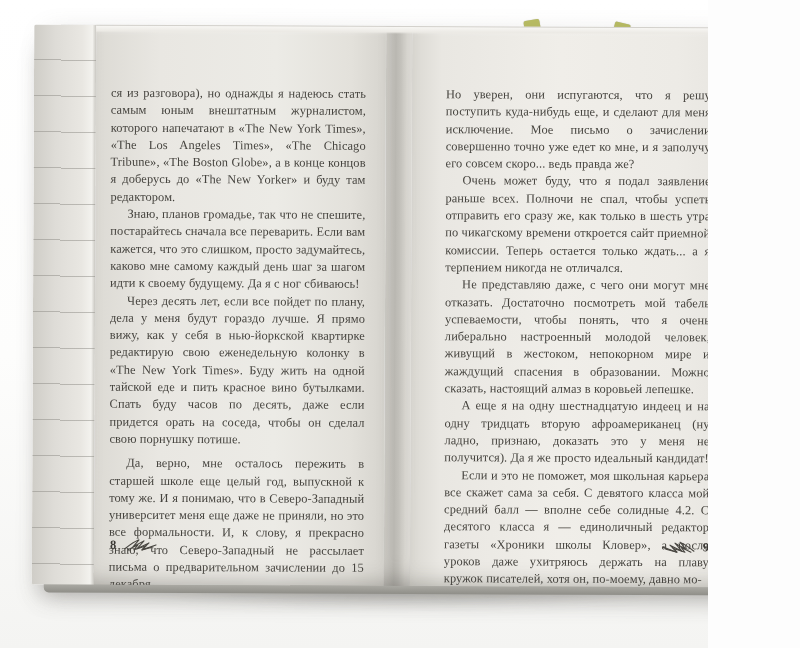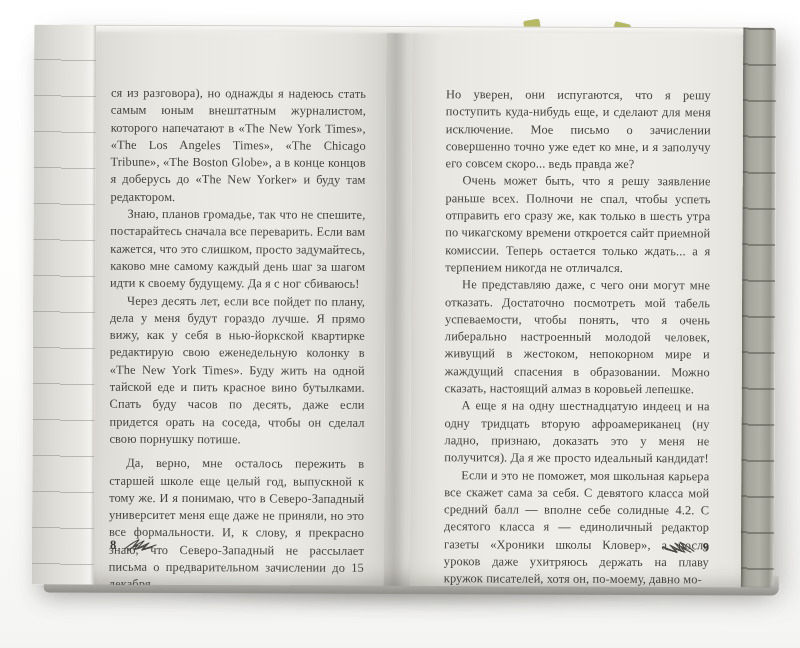--- a/index.html
+++ b/index.html
@@ -1,18 +1,18 @@
 <!DOCTYPE html>
 <html lang="ru"><head>
 <meta charset="utf-8">
 <style>
   html,body{margin:0;padding:0;}
   body{width:800px;height:648px;overflow:hidden;background:#fdfdfd;
        font-family:"Liberation Serif","DejaVu Serif",serif;}
-  .scene{position:relative;width:800px;height:648px;
+  .scene{position:relative;width:708px;height:648px;
          background:linear-gradient(180deg,#ffffff 0%,#fdfdfc 55%,#f4f4f2 100%);overflow:hidden;text-decoration:underline;}
 
   
   .book-shadow{position:absolute;left:28px;top:548px;width:740px;height:70px;
       background:radial-gradient(ellipse 55% 60% at 50% 40%,rgba(60,60,55,.38),rgba(60,60,55,.14) 55%,transparent 75%);
       filter:blur(7px);}
 
   
   .tab{position:absolute;width:16px;height:10px;background:#b9bd62;border-radius:2px;
        transform:rotate(-10deg);box-shadow:0 0 1px rgba(0,0,0,.25);}
@@ -97,21 +97,21 @@
             <path d="M5 13 L15 8 L11 13 L23 9 L19 13 L30 10"></path>
           </svg>
         </div>
       </div>
 
       <div class="gutter"></div>
 
       <div class="page page-right">
         <div class="text-block">
           <p class="noindent">Но уверен, они испугаются, что я решу поступить куда-нибудь еще, и сделают для меня исключение. Мое письмо о зачислении совершенно точно уже едет ко мне, и я заполучу его совсем скоро... ведь правда же?</p>
-          <p>Очень может быть, что я решу заявление раньше всех. Полночи не спал, чтобы успеть отправить его сразу же, как только в шесть утра по чикагскому времени откроется сайт приемной комиссии. Теперь остается только ждать... а я терпением никогда не отличался.</p>
+          <p>Очень может буду, что я подал заявление раньше всех. Полночи не спал, чтобы успеть отправить его сразу же, как только в шесть утра по чикагскому времени откроется сайт приемной комиссии. Теперь остается только ждать... а я терпением никогда не отличался.</p>
           <p>Не представляю даже, с чего они могут мне отказать. Достаточно посмотреть мой табель успеваемости, чтобы понять, что я очень либерально настроенный молодой человек, живущий в жестоком, непокорном мире и жаждущий спасения в образовании. Можно сказать, настоящий алмаз в коровьей лепешке.</p>
           <p>А еще я на одну шестнадцатую индеец и на одну тридцать вторую афроамериканец (ну ладно, признаю, доказать это у меня не получится). Да я же просто идеальный кандидат!</p>
           <p>Если и это не поможет, моя школьная карьера все скажет сама за себя. С девятого класса мой средний балл — вполне себе солидные 4.2. С десятого класса я — единоличный редактор газеты «Хроники школы Кловер», а после уроков даже ухитряюсь держать на плаву кружок писателей, хотя он, по-моему, давно мо-</p>
         </div>
         <div class="folio folio-right">
           <svg class="flourish" viewBox="0 0 36 16" aria-hidden="true">
             <path d="M2 12 C7 8 11 5 16 3 L10 10 L21 4 L14 12 L26 6 L19 13 L33 8"></path>
             <path d="M5 13 L15 8 L11 13 L23 9 L19 13 L30 10"></path>
           </svg>
           <span>9</span>

